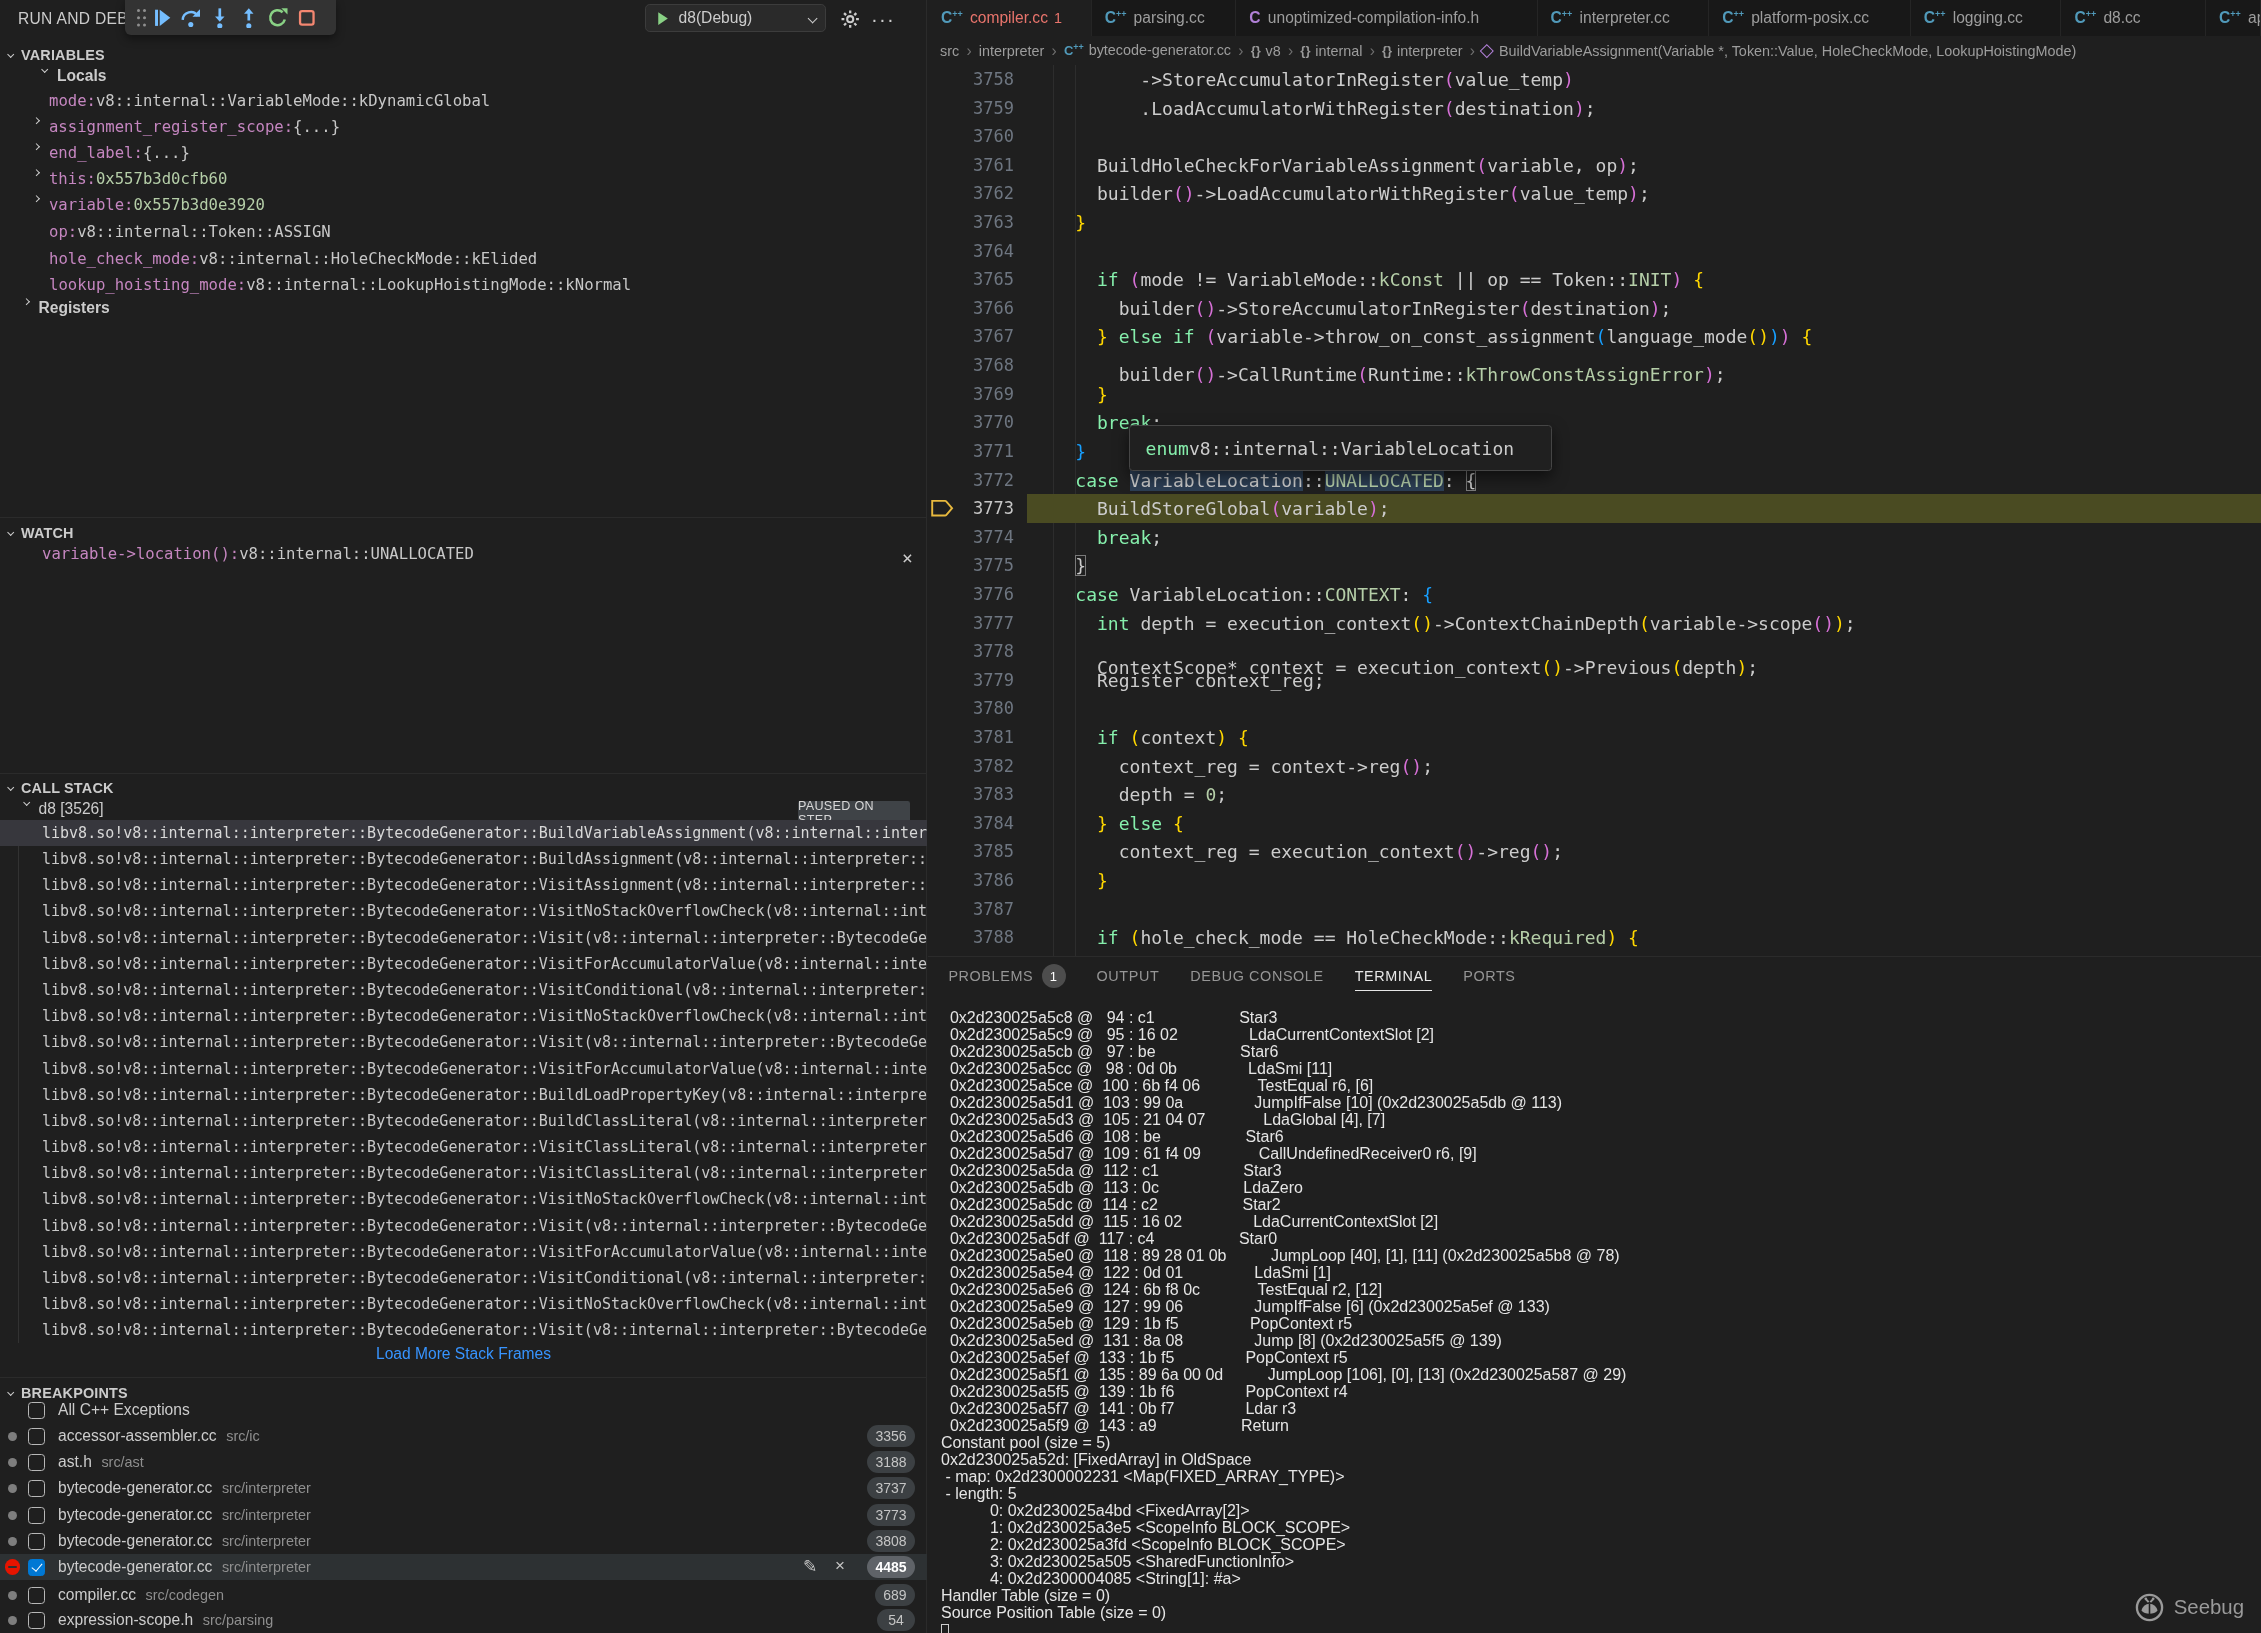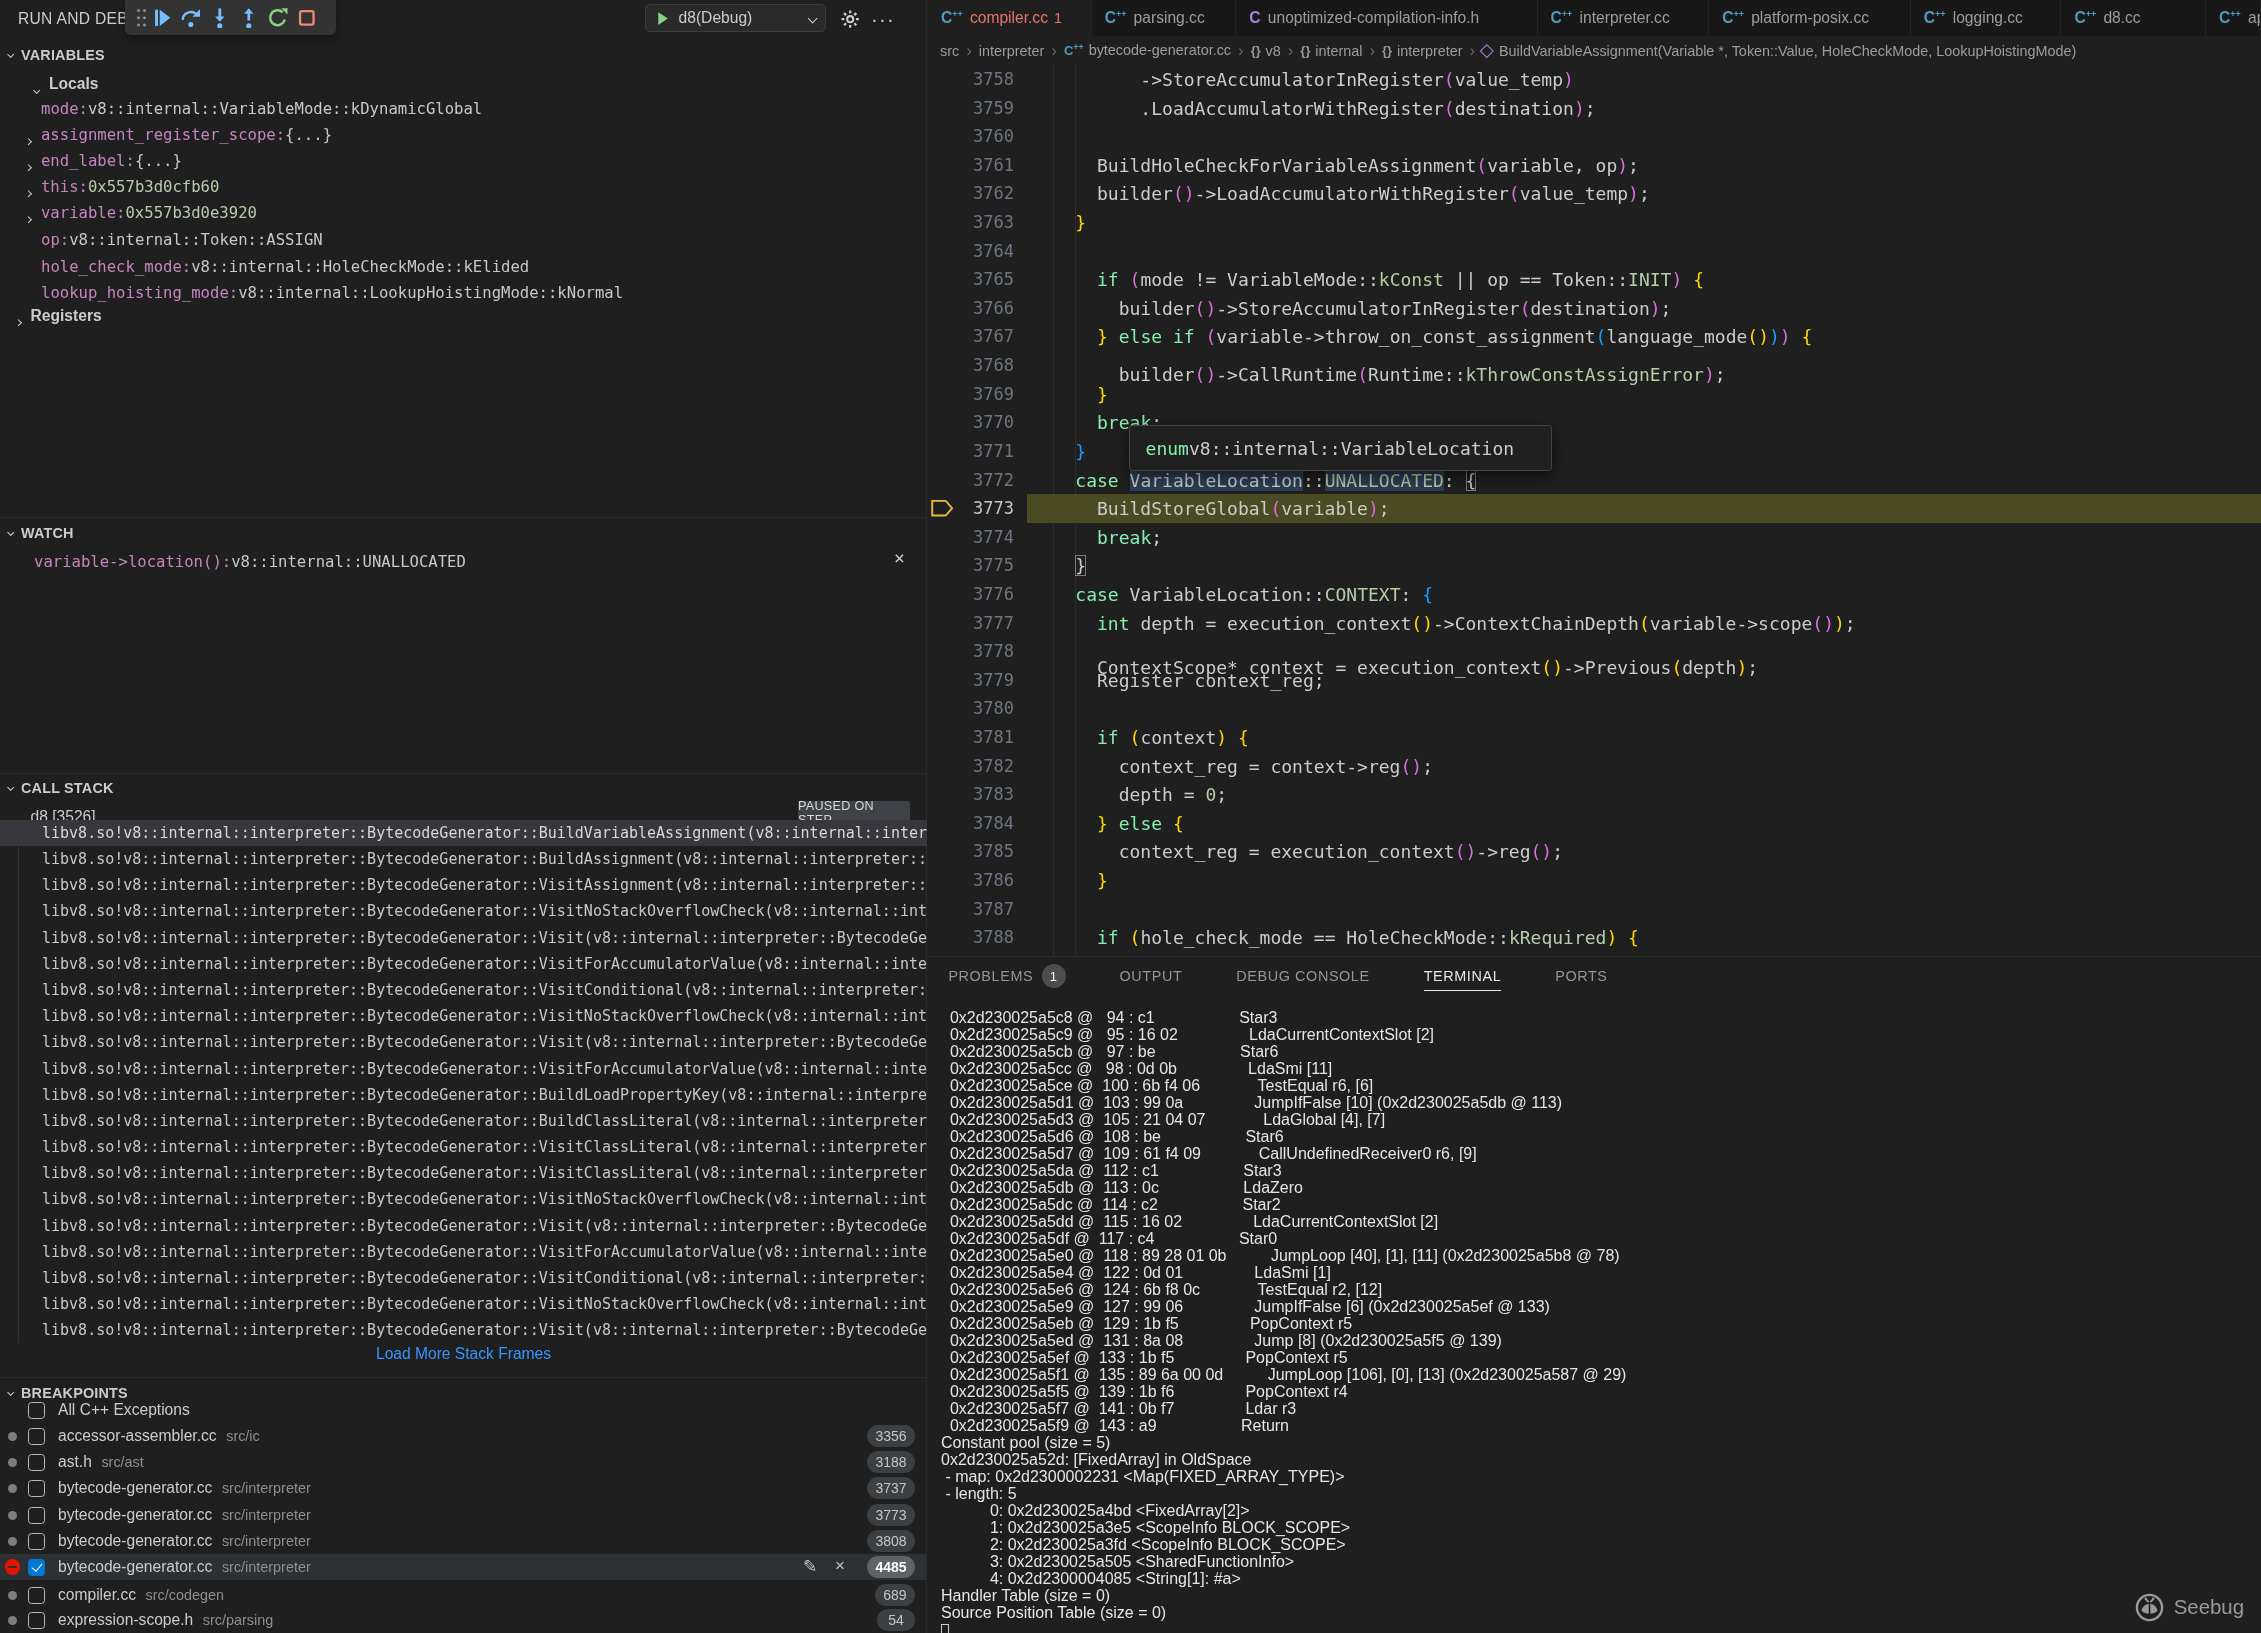--- a/index.html
+++ b/index.html
@@ -20,21 +20,21 @@
   .launch { position:absolute; left:645px; top:4.2px; width:181px; height:28px; background:#2a2a2a; border:0.6px solid #3c3c3c; border-radius:4.8px; display:flex; align-items:center; padding:0 8.4px; }
   .launch-label { font-size:15.6px; color:#cccccc; margin-left:7.2px; flex:1; }
   .chev { display:inline-block; width:7.2px; height:7.2px; border-right:1.2px solid #cccccc; border-bottom:1.2px solid #cccccc; transform:rotate(45deg); }
   .chev.right { transform:rotate(-45deg); }
   .icon-btn { position:absolute; top:6px; width:26px; height:26px; display:flex; align-items:center; justify-content:center; color:#cccccc; }
   #gear-btn { left:837px; } #more-btn { left:870px; font-size:20.4px; letter-spacing:1.2px; color:#cccccc; }
 
   .sec-div { position:absolute; left:0; width:927px; height:1.2px; background:#2b2b2b; }
   .sec-h { position:absolute; left:0; width:927px; height:24px; display:flex; align-items:center; font-weight:bold; font-size:14.4px; letter-spacing:0.2px; color:#cccccc; }
   .sec-h .chev { width:5.4px; height:5.4px; margin:0 7.2px 0 8.4px; }
-  .tree-row { position:absolute; left:0; width:927px; height:26px; display:flex; align-items:flex-end; font-size:15.6px; }
+  .tree-row { position:absolute; left:8px; width:927px; height:26px; display:flex; align-items:flex-start; font-size:15.6px; }
   .tree-row .chev { width:5.4px; height:5.4px; margin-right:9.6px; }
   .vname { color:#c586c0; } .vval { color:#c8c8c8; } .vval.green { color:#b5cea8; }
   .var-font { font-family:"DejaVu Sans Mono", monospace; font-size:15.6px; }
   .bold-lbl { font-weight:bold; font-size:15.6px; }
 
   
   #cs-thread-badge { position:absolute; left:798px; width:112px; height:24px; background:#3f4347; border-radius:2.4px; color:#d7d7d7; font-size:12.6px; display:flex; align-items:center; justify-content:center; letter-spacing:0.3px; }
   .frame { position:absolute; left:0; width:927px; height:26px; line-height:26px; padding-left:42px; font-size:15px; color:#c8c8c8; white-space:nowrap; overflow:hidden; font-family:"DejaVu Sans Mono", monospace; }
   .frame.sel { background:#37373d; color:#d8d8d8; }
   #frames-guide { position:absolute; left:18px; width:0.6px; background:#323232; }
@@ -80,21 +80,21 @@
   .cl { position:absolute; left:104px; right:0; height:29px; line-height:29px; font-size:18px; white-space:pre; font-family:"DejaVu Sans Mono", monospace; color:#cccccc; }
   .pl { color:#cccccc; } .kw { color:#86efac; } .g { color:#b5cea8; }
   .y { color:#ffd700; } .m { color:#d670d6; } .b { color:#179fff; }
   .hl { background:#2c3e54; color:#cccccc; } .ghl { background:#2c3e54; color:#b5cea8; }
   .bm { color:#cccccc; outline:1.2px solid #7a7a7a; outline-offset:-1.2px; }
   #dbg-arrow { position:absolute; left:2.4px; }
   #tooltip { position:absolute; left:201px; top:360px; width:423px; height:46px; background:#202020; border:1.2px solid #454545; border-radius:3.6px; box-shadow:0 6px 14.4px rgba(0,0,0,.55); display:flex; align-items:center; padding-left:15.6px; font-family:"DejaVu Sans Mono", monospace; font-size:18px; z-index:5; }
 
   
   #panel { position:absolute; left:928px; top:956px; right:0; bottom:0; background:#1f1f1f; border-top:1.2px solid #2b2b2b; }
-  #panel-tabs { position:absolute; left:20.4px; top:0; height:38px; display:flex; align-items:flex-start; gap:54px; }
+  #panel-tabs { position:absolute; left:20.4px; top:0; height:38px; display:flex; align-items:flex-start; gap:31px; }
   .ptab { font-size:14.4px; letter-spacing:0.6px; color:#969696; display:flex; align-items:center; height:38px; position:relative; }
   .ptab.active { color:#e7e7e7; }
   .ptab.active::after { content:""; position:absolute; left:0; right:0; bottom:3.6px; height:1.8px; background:#e7e7e7; }
   .ptab-badge { margin-left:8.4px; width:24px; height:24px; border-radius:50%; background:#4d4d4d; color:#ffffff; font-size:13px; display:flex; align-items:center; justify-content:center; }
   #terminal { position:absolute; left:13px; top:52px; right:0; bottom:0; overflow:hidden; }
   .tl { font-family:Liberation Sans, sans-serif; font-size:16px; line-height:17px; height:17px; color:#e5e5e5; white-space:pre; }
   #cursor { display:inline-block; width:8.4px; height:14.4px; border:1.2px solid #cccccc; vertical-align:middle; }
 
   #watermark { position:absolute; right:17px; bottom:10.8px; display:flex; align-items:center; gap:8.4px; color:#9a9a9a; font-size:20.4px; z-index:9; }
 

